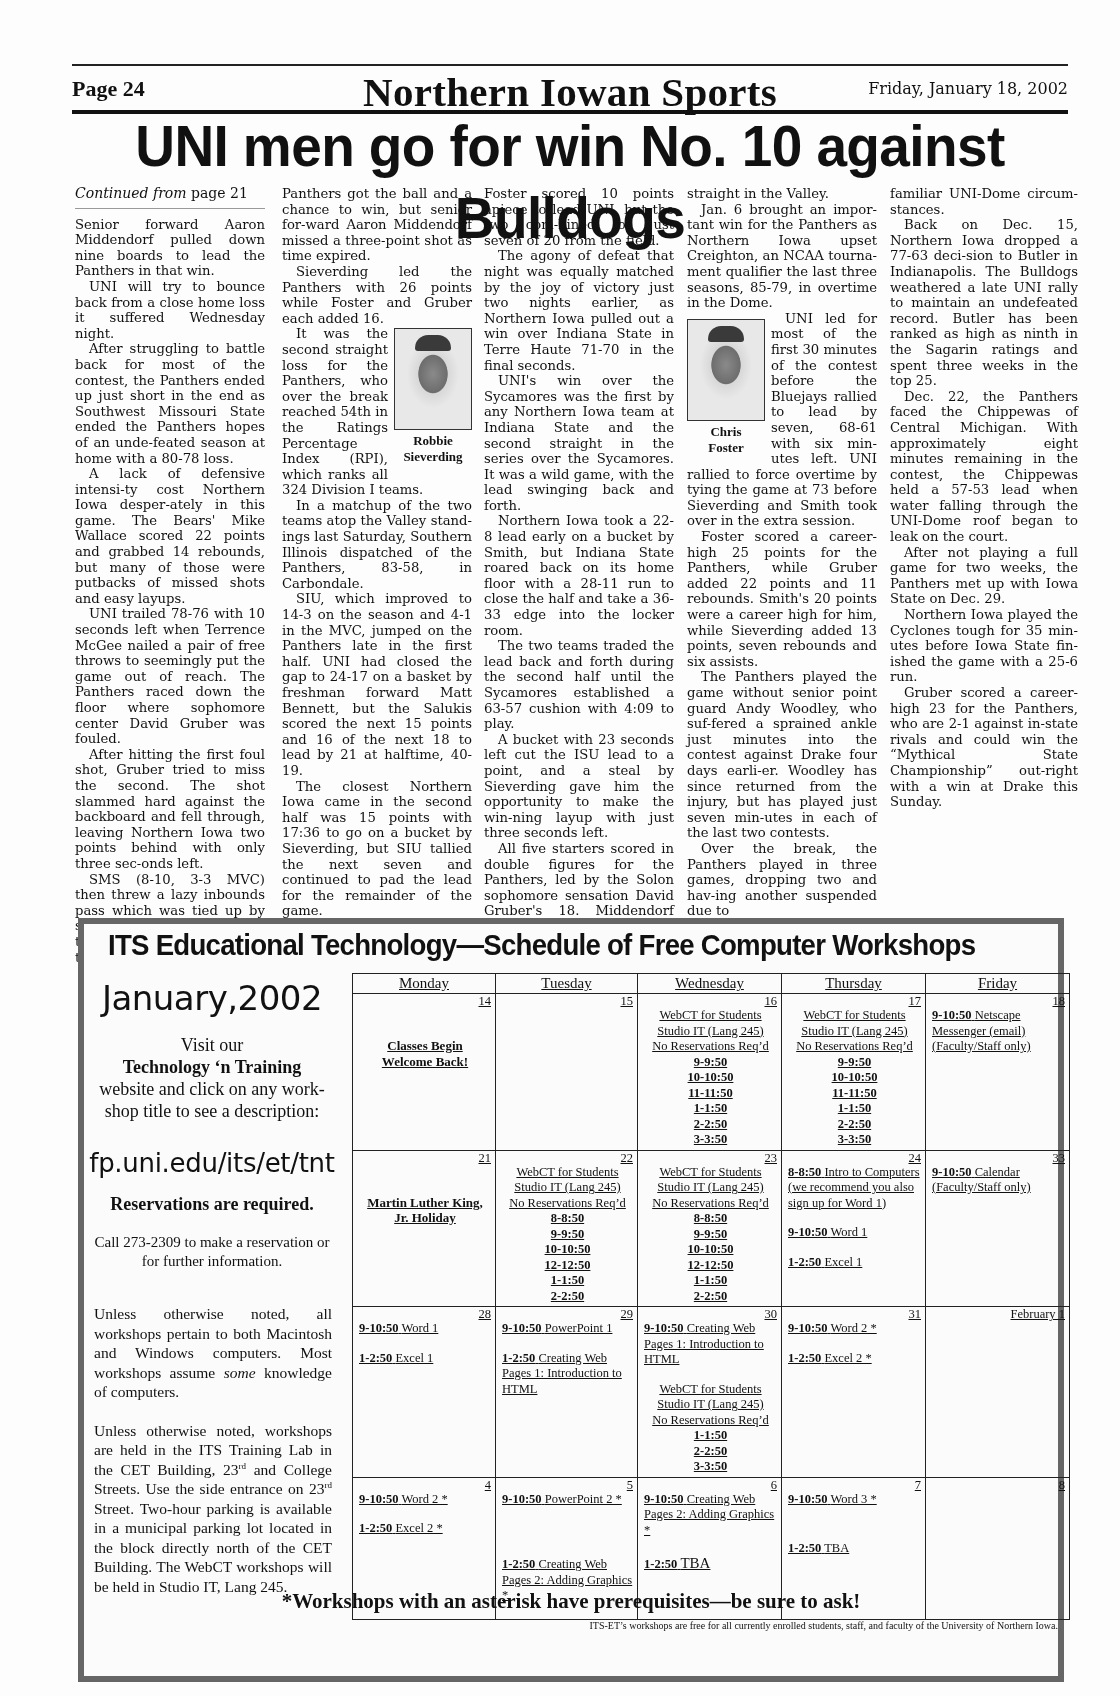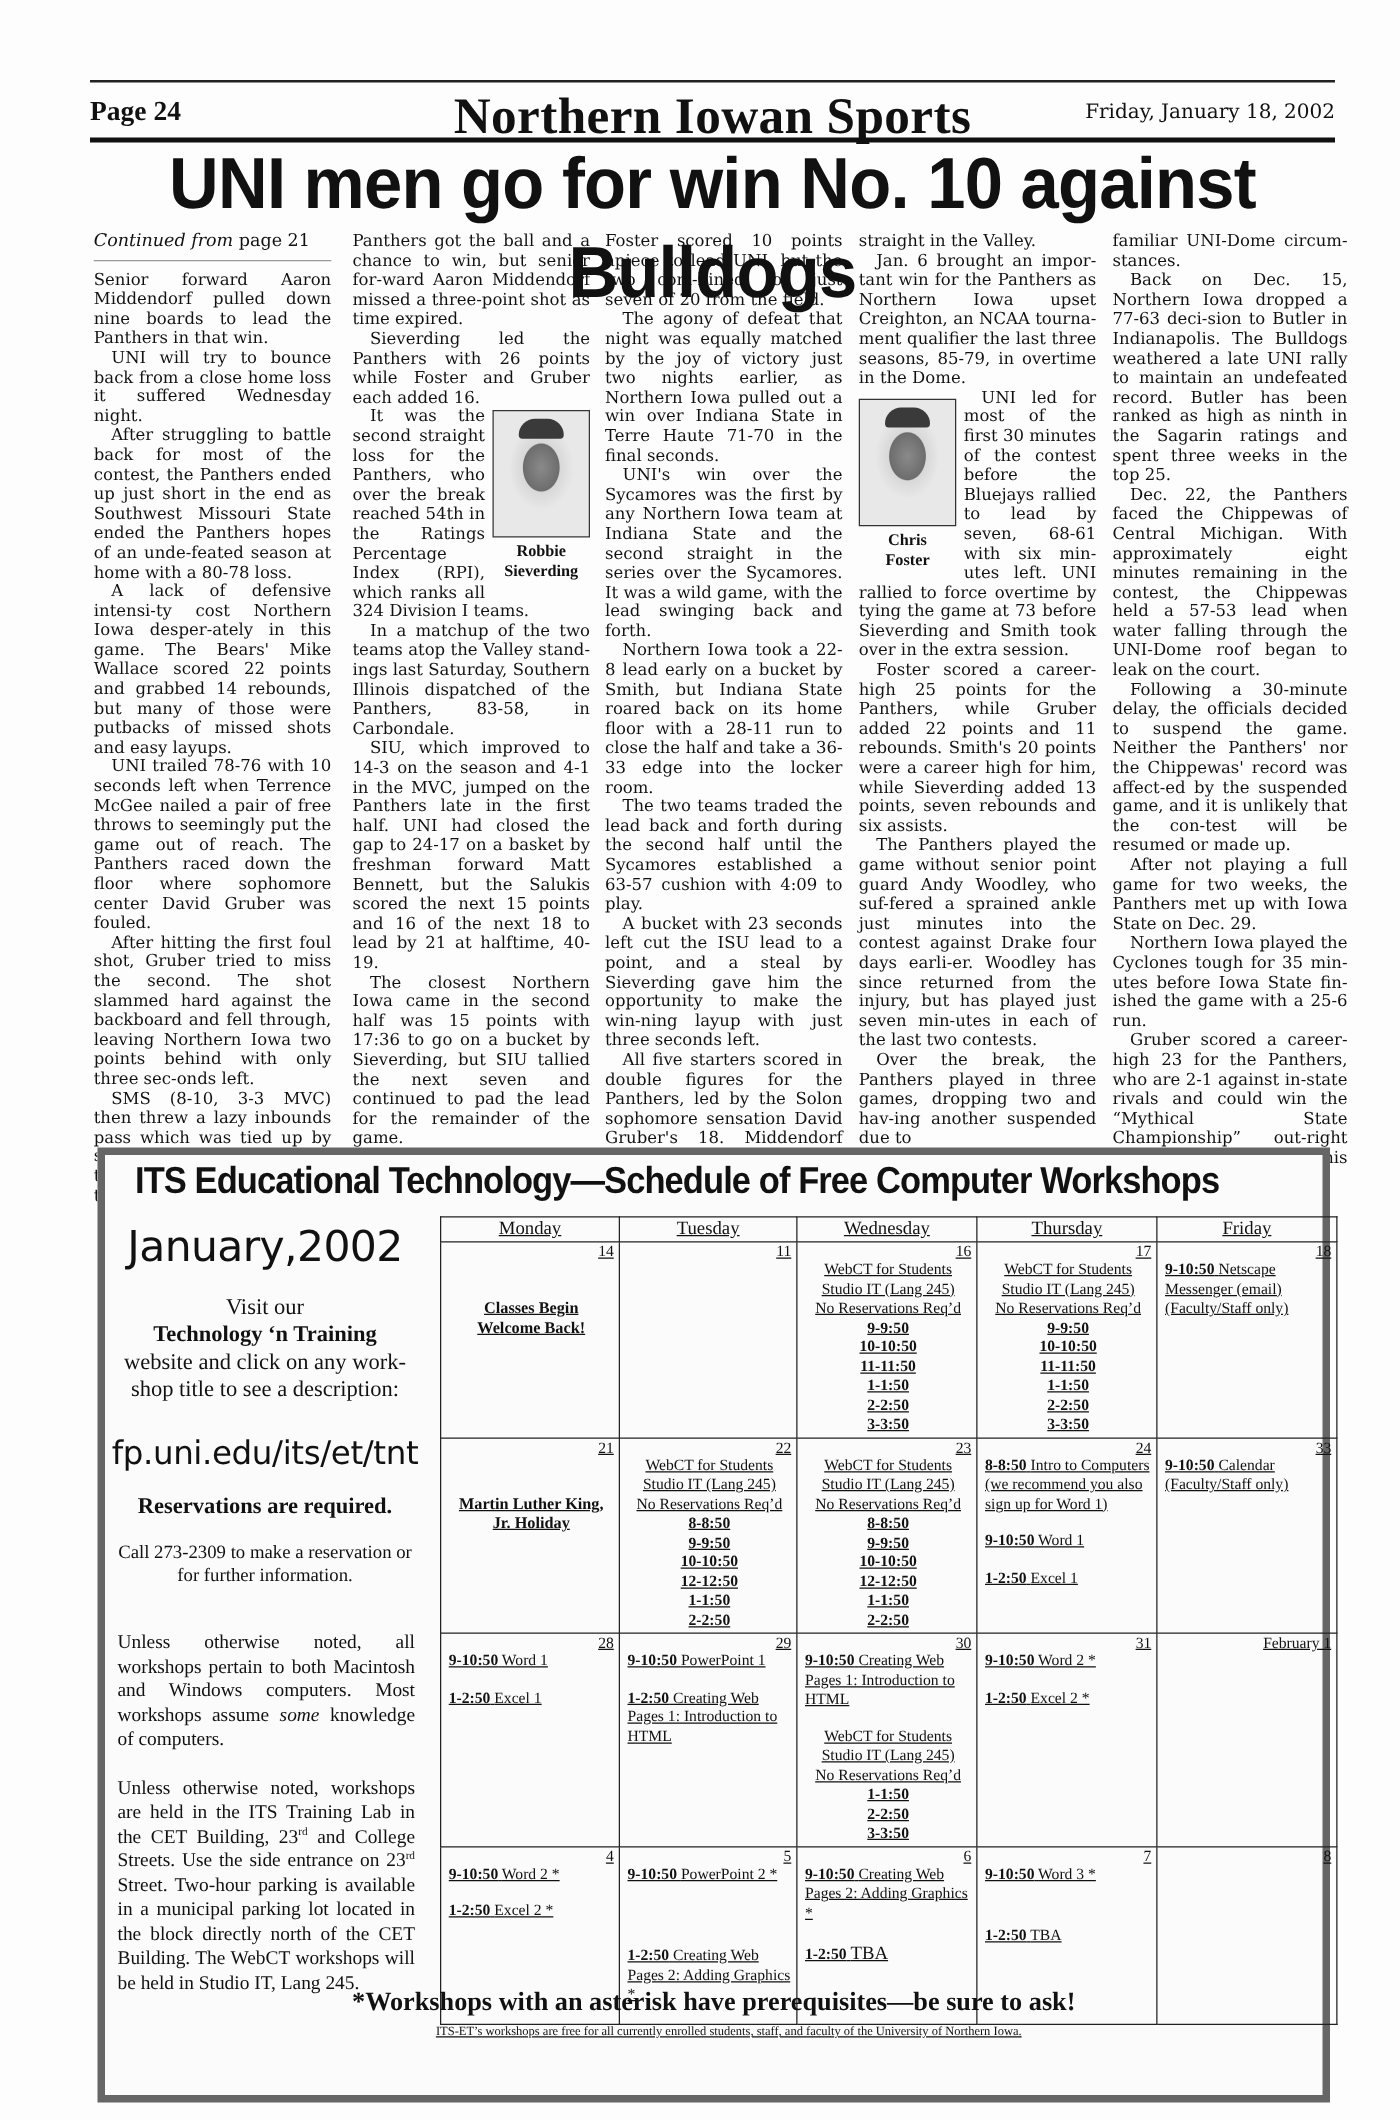--- a/index.html
+++ b/index.html
@@ -48,21 +48,21 @@
   table.cal td { border: 1.5px solid #222; vertical-align: top; padding: 1px 4px 2px 6px; line-height: 15.5px; }
   .daynum { text-align: right; font-size: 12.5px; line-height: 13px; }
   .center { text-align: center; }
   .b { font-weight: bold; }
   .mid-label { text-align: center; font-weight: bold; font-size: 13px; margin-top: 30px; }
   .gap { height: 14px; }
   .tba { font-size: 15px; }
   .r1 td { height: 144px; } .r2 td { height: 140px; } .r3 td { height: 160px; } .r4 td { height: 138px; }
 
   .ad-foot1 { position: absolute; left: 0; width: 974px; top: 665px; text-align: center; font-family: "Liberation Serif", serif; font-weight: bold; font-size: 21px; }
-  .ad-foot2 { position: absolute; left: 12px; width: 974px; top: 696px; text-align: center; font-family: "Liberation Serif", serif; font-size: 10px; text-decoration: underline; }
+  .ad-foot2 { position: absolute; left: 0; width: 974px; top: 696px; text-align: right; font-family: "Liberation Serif", serif; font-size: 10px; }
 </style>
 </head>
 <body>
 
 <div class="page">
 
   <div class="rule-top"></div>
   <div class="masthead">
     <span class="mast-left">Page 24</span>
     <div class="mast-center">Northern Iowan Sports</div>
@@ -125,21 +125,20 @@
     <p>UNI led for most of the first 30 minutes of the contest before the Bluejays rallied to lead by seven, 68-61 with six min-utes left. UNI rallied to force overtime by tying the game at 73 before Sieverding and Smith took over in the extra session.</p>
     <p>Foster scored a career-high 25 points for the Panthers, while Gruber added 22 points and 11 rebounds. Smith's 20 points were a career high for him, while Sieverding added 13 points, seven rebounds and six assists.</p>
     <p>The Panthers played the game without senior point guard Andy Woodley, who suf-fered a sprained ankle just minutes into the contest against Drake four days earli-er. Woodley has since returned from the injury, but has played just seven min-utes in each of the last two contests.</p>
     <p>Over the break, the Panthers played in three games, dropping two and hav-ing another suspended due to</p>
   </div>
 
   <div class="col c5">
     <p class="noindent">familiar UNI-Dome circum-stances.</p>
     <p>Back on Dec. 15, Northern Iowa dropped a 77-63 deci-sion to Butler in Indianapolis. The Bulldogs weathered a late UNI rally to maintain an undefeated record. Butler has been ranked as high as ninth in the Sagarin ratings and spent three weeks in the top 25.</p>
     <p>Dec. 22, the Panthers faced the Chippewas of Central Michigan. With approximately eight minutes remaining in the contest, the Chippewas held a 57-53 lead when water falling through the UNI-Dome roof began to leak on the court.</p>
-    <p>Following a 30-minute delay, the officials decided to suspend the game. Neither the Panthers' nor the Chippewas' record was affect-ed by the suspended game, and it is unlikely that the con-test will be resumed or made up.</p>
     <p>After not playing a full game for two weeks, the Panthers met up with Iowa State on Dec. 29.</p>
     <p>Northern Iowa played the Cyclones tough for 35 min-utes before Iowa State fin-ished the game with a 25-6 run.</p>
     <p>Gruber scored a career-high 23 for the Panthers, who are 2-1 against in-state rivals and could win the “Mythical State Championship” out-right with a win at Drake this Sunday.</p>
   </div>
 
   <div class="ad">
     <div class="ad-title">ITS Educational Technology—Schedule of Free Computer Workshops</div>
 
     <div class="sidebar">
       <div class="sb-month">January,2002</div>
@@ -177,21 +176,21 @@
 
       <tr class="r1">
         <td>
           <div class="daynum">14</div>
           <div class="mid-label">
             <div>Classes Begin</div>
             <div>Welcome Back!</div>
           </div>
         </td>
         <td>
-              <div class="daynum">11</div>
+              <div class="daynum">15</div>
             </td>
         <td class="center">
           <div class="daynum">16</div>
           <div>WebCT for Students</div>
           <div>Studio IT (Lang 245)</div>
           <div>No Reservations Req’d</div>
           <div class="b">9-9:50</div>
           <div class="b">10-10:50</div>
           <div class="b">11-11:50</div>
           <div class="b">1-1:50</div>

